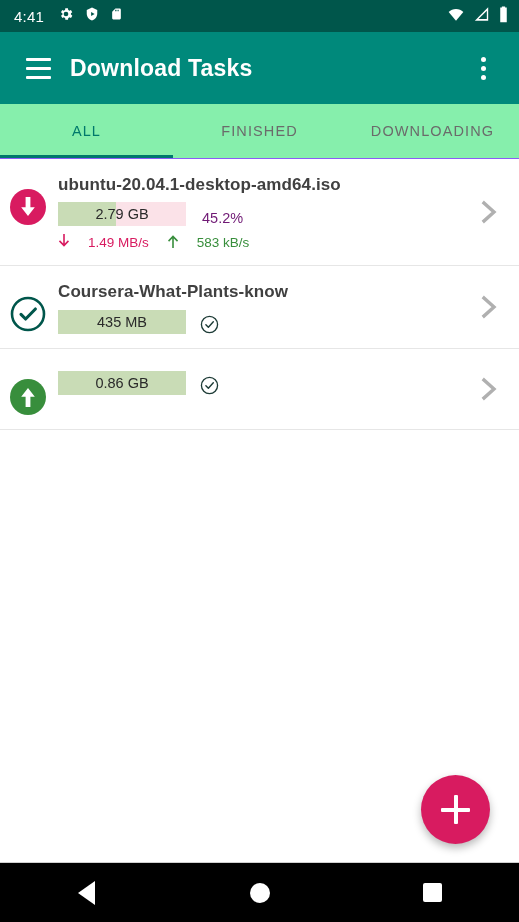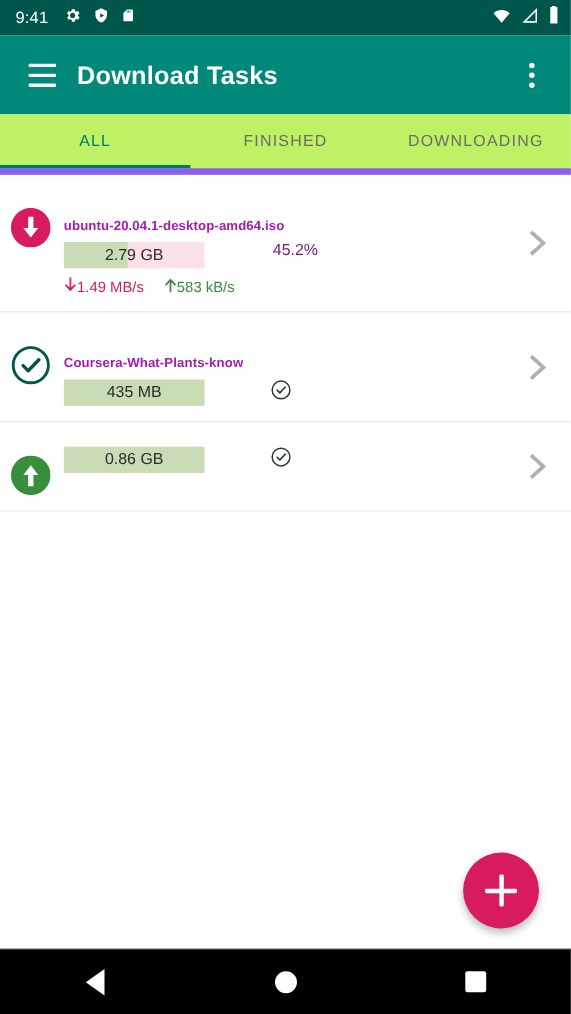--- a/index.html
+++ b/index.html
@@ -51,23 +51,23 @@
   }
   .overflow-btn {
     margin-left: auto; width: 40px; height: 44px;
     display: flex; flex-direction: column; justify-content: center;
     align-items: center; gap: 4px; cursor: pointer;
   }
   .overflow-btn i { display: block; width: 5px; height: 5px; border-radius: 50%; background: #ffffff; }
 
   
   .tabs {
-    height: 55px; background: #bef264;
+    height: 55px; background: #86efac;
     display: flex; align-items: stretch;
-    border-bottom: 6px solid #8b5cf6;
+    border-bottom: 1px solid #8b5cf6;
     flex: 0 0 55px;
   }
   .tab {
     flex: 1; display: flex; align-items: center; justify-content: center;
     position: relative; cursor: pointer;
     font-size: 14.5px; letter-spacing: 1.1px;
     color: #6b6b6b; text-transform: uppercase;
   }
   .tab.active { color: #00796b; }
   .tab.active::after {
@@ -84,43 +84,43 @@
     position: relative; cursor: pointer;
     min-height: 78px;
   }
   .row-badge {
     flex: 0 0 36px; width: 36px; height: 36px;
     margin-top: 16px; margin-right: 12px;
     display: flex; align-items: center; justify-content: center;
   }
   .row-body { flex: 1 1 auto; min-width: 0; padding-top: 1px; }
   .row-title {
-    font-size: 12px; font-weight: bold; color: #a21caf;
+    font-size: 17px; font-weight: bold; color: #404040;
     letter-spacing: .1px; white-space: nowrap; overflow: hidden;
-    text-overflow: ellipsis; line-height: 1.25; margin-top: 24px;
-  }
-  .progress-line { display: flex; align-items: flex-start; margin-top: 7px; gap: 46px; }
+    text-overflow: ellipsis; line-height: 1.25;
+  }
+  .progress-line { display: flex; align-items: flex-end; margin-top: 7px; }
   .pbar {
     position: relative; width: 128px; height: 24px;
     background: #fbe2e8; overflow: hidden; flex: 0 0 128px;
   }
   .pbar .fill {
     position: absolute; left: 0; top: 0; bottom: 0;
     background: #c9dcb6;
   }
   .pbar .ptext {
     position: relative; z-index: 2;
     display: flex; align-items: center; justify-content: center;
     width: 100%; height: 100%;
     font-size: 14.5px; color: #2a2a2a;
   }
   .pct { font-size: 14.5px; color: #701a75; margin-left: 16px; }
   .done-mark { margin-left: 14px; display: flex; align-items: center; }
   .speeds { display: flex; align-items: center; margin-top: 8px; gap: 6px; }
-  .speed { display: flex; align-items: center; gap: 0; font-size: 13.5px; }
+  .speed { display: flex; align-items: center; gap: 18px; font-size: 13.5px; }
   .speed.down { color: #d81b60; }
   .speed.up { color: #388e3c; margin-left: 12px; }
   .chev {
     position: absolute; right: 18px; top: 50%; transform: translateY(-50%);
     width: 24px; height: 24px; display: flex; align-items: center; justify-content: center;
   }
 
   
   .fab {
     position: absolute; right: 29px; bottom: 78px;
@@ -146,21 +146,21 @@
   }
   .nav-home { width: 20px; height: 20px; border-radius: 50%; background: #ffffff; }
   .nav-recents { width: 19px; height: 19px; border-radius: 2px; background: #ffffff; }
 </style>
 </head>
 <body>
 
 <div id="app">
 
   <div class="statusbar">
-    <span class="sb-time">9:41</span>
+    <span class="sb-time">4:41</span>
     <span class="sb-left-icons">
       <span class="sb-icon">
         <svg width="16" height="16" viewBox="0 0 24 24">
             <path fill="#ffffff" d="M19.4 13a7.9 7.9 0 000-2l2-1.6-2-3.4-2.4 1a8 8 0 00-1.7-1l-.4-2.5h-4l-.3 2.6a8 8 0 00-1.8 1l-2.4-1-2 3.4L6.6 11a7.9 7.9 0 000 2l-2.1 1.6 2 3.4 2.4-1c.5.4 1.1.8 1.8 1l.3 2.5h4l.4-2.6c.6-.2 1.2-.5 1.7-1l2.4 1 2-3.4-2-1.6zM12 15.5A3.5 3.5 0 1112 8.5a3.5 3.5 0 010 7z"></path>
           </svg>
       </span>
       <span class="sb-icon">
         <svg width="14" height="16" viewBox="0 0 24 24">
             <path fill="#ffffff" d="M12 1L3 5v6c0 5.5 3.8 10.7 9 12 5.2-1.3 9-6.5 9-12V5l-9-4zm-1.5 14.5v-7l6 3.5-6 3.5z"></path>
           </svg>

